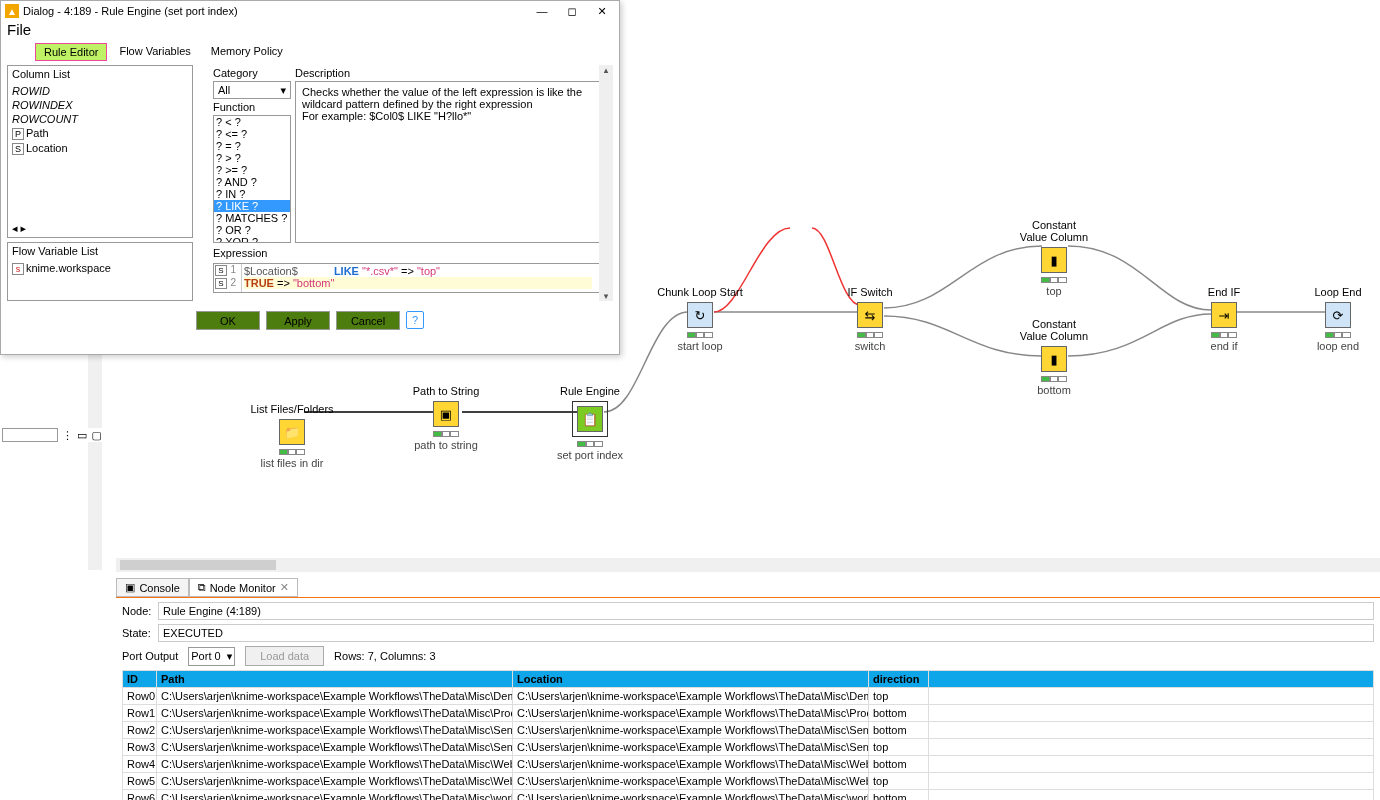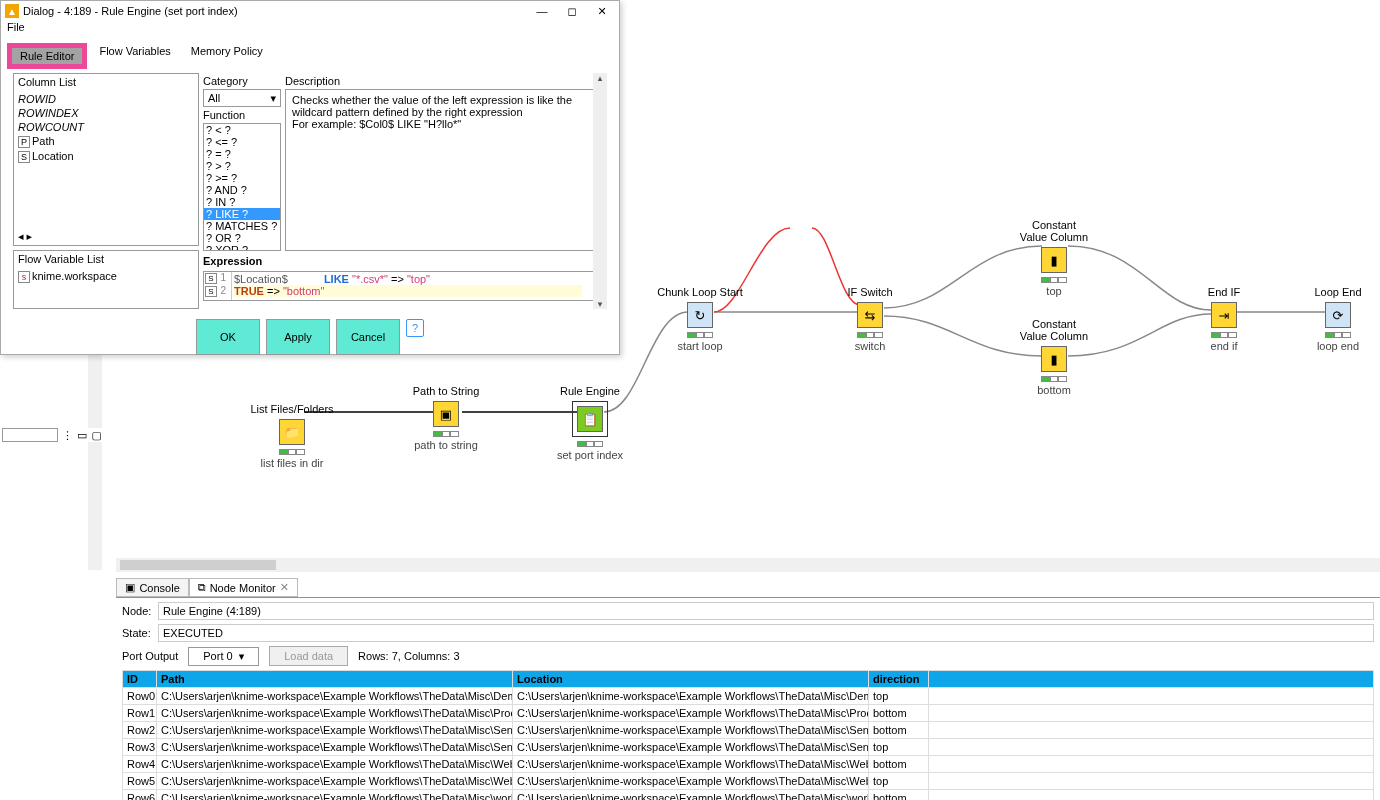--- a/index.html
+++ b/index.html
@@ -5,58 +5,58 @@
 * { box-sizing: border-box; font-family: "Segoe UI", Arial, sans-serif; }
 body { margin:0; padding:0; background:#fff; position:relative; width:1380px; height:800px; overflow:hidden; font-size:11px; }
 
 
 .dialog { position:absolute; left:0; top:0; width:620px; height:355px; background:#fff; border:1px solid #aaa; box-shadow:2px 2px 6px rgba(0,0,0,0.2); z-index:100; }
 .title-bar { height:20px; display:flex; align-items:center; padding:0 2px 0 4px; }
 .title-icon { width:14px; height:14px; background:#f4a600; display:inline-flex; align-items:center; justify-content:center; margin-right:4px; color:#fff; font-size:10px;}
 .title-text { flex:1; font-size:11px; }
 .win-btns { display:flex; gap:0; }
 .win-btns span { width:30px; height:18px; display:inline-flex; align-items:center; justify-content:center; font-size:11px; cursor:pointer; }
-.menu-bar { height:18px; padding:0 6px; font-size:11px; }
+.menu-bar { height:18px; padding:0 6px; font-size:15px; }
 .tabs-bar { display:flex; padding:4px 6px 0 6px; gap:4px; }
 .tab { padding:2px 8px; border:1px solid #999; font-size:11px; background:#fff; cursor:pointer; }
-.tab.active { background:#a3a3a3; border:5px solid #ec4899; }
-.dlg-body { display:flex; padding:4px 12px; gap:4px; height:244px; }
+.tab.active { background:#bef264; border:1px solid #ec4899;margin-left:28px; }
+.dlg-body { display:flex; padding:4px 6px; gap:20px; height:244px; }
 .left-col { width:186px; display:flex; flex-direction:column; gap:4px; }
 .panel { border:1px solid #999; display:flex; flex-direction:column; }
 .panel-title { padding:2px 4px; font-size:11px; background:#fff; }
 .panel-list { flex:1; overflow:auto; padding:2px 4px; }
 .panel-list div { font-size:11px; padding:1px 0; font-style:italic; }
 .panel-list .plain { font-style:normal; }
 .panel-list .sicon { display:inline-block; width:12px; height:12px; border:1px solid #888; text-align:center; line-height:10px; font-size:9px; font-style:normal; margin-right:2px;}
 .right-col { flex:1; display:flex; flex-direction:column; gap:2px; position:relative; }
 .top-row { display:flex; gap:4px; height:178px; }
 .cat-col { width:78px; display:flex; flex-direction:column; }
 .label-s { font-size:11px; padding:2px 0; }
 .select-box { border:1px solid #999; padding:2px 4px; font-size:11px; display:flex; justify-content:space-between; height:18px; }
 .fn-list { border:1px solid #999; height:130px; overflow-y:scroll; }
 .fn-list div { font-size:11px; padding:0 2px; cursor:pointer; }
 .fn-list div.sel { background:#3399ff; color:#fff; }
 .desc-col { flex:1; display:flex; flex-direction:column; }
 .desc-box { border:1px solid #999; flex:1; padding:4px 6px; font-size:11px; overflow-y:auto; }
-.expr-title { font-size:11px; padding:2px 0;font-weight:bold; }
+.expr-title { font-size:11px; padding:2px 0; }
 .expr-box { border:1px solid #999; height:30px; display:flex; }
 .gutter { width:28px; border-right:1px solid #ccc; }
 .gutter div { display:flex; font-size:10px; }
 .gutter .sicon2 { width:12px; border:1px solid #888; text-align:center; font-size:8px; margin:1px;}
 .gutter .lnum { width:10px; text-align:right; color:#888; padding-right:2px; }
 .code { flex:1; font-family:monospace; font-size:11px; padding:1px 2px; }
 .code .row2 { background:#fffcd6; width:348px;}
 .c-ident { color:#555; }
 .c-kw { color:#1d6dd0; font-weight:bold;margin-left:33px; }
 .c-str { color:#d4397a; }
 .c-true { color:#b83f11; font-weight:bold;}
 .scroll-v { position:absolute; right:0; top:0; width:14px; height:100%; background:#efefef; display:flex; flex-direction:column; justify-content:space-between; align-items:center; }
 .scroll-v span { font-size:9px; color:#555;}
 .btn-row { display:flex; justify-content:center; gap:6px; padding:6px 0 0 0;}
-.btn-row button { width:64px; height:36px; border:1px solid #999; background:#5eead4; font-size:11px; cursor:pointer; }
+.btn-row button { width:64px; height:19px; border:1px solid #999; background:#4d7c0f; font-size:11px; cursor:pointer; }
 .help-btn { width:18px; height:18px; border:1px solid #3399ff; border-radius:2px; display:inline-flex; align-items:center; justify-content:center; color:#3399ff; font-size:11px; cursor:pointer;}
 
 
 .canvas { position:absolute; left:0; top:0; width:1380px; height:570px; background:#fff; }
 
 .node { position:absolute; text-align:center; font-size:11px; width:120px; }
 .node .nname { margin-bottom:4px; }
 .node .nbox { width:26px; height:26px; margin:0 auto; border:1px solid #666; display:flex; align-items:center; justify-content:center; font-size:13px; }
 .node .nlights { margin:4px auto 0 auto; width:26px; height:6px; display:flex;}
 .node .nlights span { flex:1; height:6px; border:1px solid #888;}
@@ -68,21 +68,21 @@
 
 
 .bottom-tabs { position:absolute; left:116px; top:578px; display:flex; }
 .btab { border:1px solid #bbb; padding:2px 8px; display:flex; align-items:center; gap:4px; font-size:11px; background:#f4f4f4; cursor:pointer; }
 .btab.active { background:#fff; }
 .bottom-panel { position:absolute; left:116px; top:597px; width:1264px; height:203px; border-top:1px solid #f97316; padding:4px 6px; font-size:11px; }
 .info-row { display:flex; align-items:center; gap:6px; margin-bottom:4px;}
 .info-row .lbl { width:30px; }
 .info-row .field { flex:1; border:1px solid #ccc; padding:2px 4px; }
 .port-row { display:flex; align-items:center; gap:10px; margin:4px 0;}
-.port-sel { border:1px solid #999; padding:2px 14px; display:inline-flex; gap:6px; }
+.port-sel { border:1px solid #999; padding:2px 2px; display:inline-flex; gap:6px; }
 .load-btn { border:1px solid #aaa; background:#f0f0f0; padding:3px 14px; color:#999; }
 .data-table { width:100%; border-collapse:collapse; table-layout:fixed;}
 .data-table th, .data-table td { border:1px solid #ddd; padding:2px 4px; font-size:11px; text-align:left; white-space:nowrap; overflow:hidden; }
 .data-table th { background:#0ea5e9; font-weight:bold;}
 .left-gutter { position:absolute; left:88px; top:0; width:14px; height:570px; background:#f0f0f0;}
 .left-gutter2 { position:absolute; left:0; top:428px; width:104px; height:14px; background:#fff; display:flex; gap:4px; align-items:center; padding-left:2px;}
 .left-gutter2 .fld { border:1px solid #999; width:56px; height:14px;}
 .bottom-scroll { position:absolute; left:116px; top:558px; width:1264px; height:14px; background:#f0f0f0;}
 .bottom-scroll .thumb { position:absolute; left:4px; top:2px; width:156px; height:10px; background:#cfcfcf;}
 </style>

